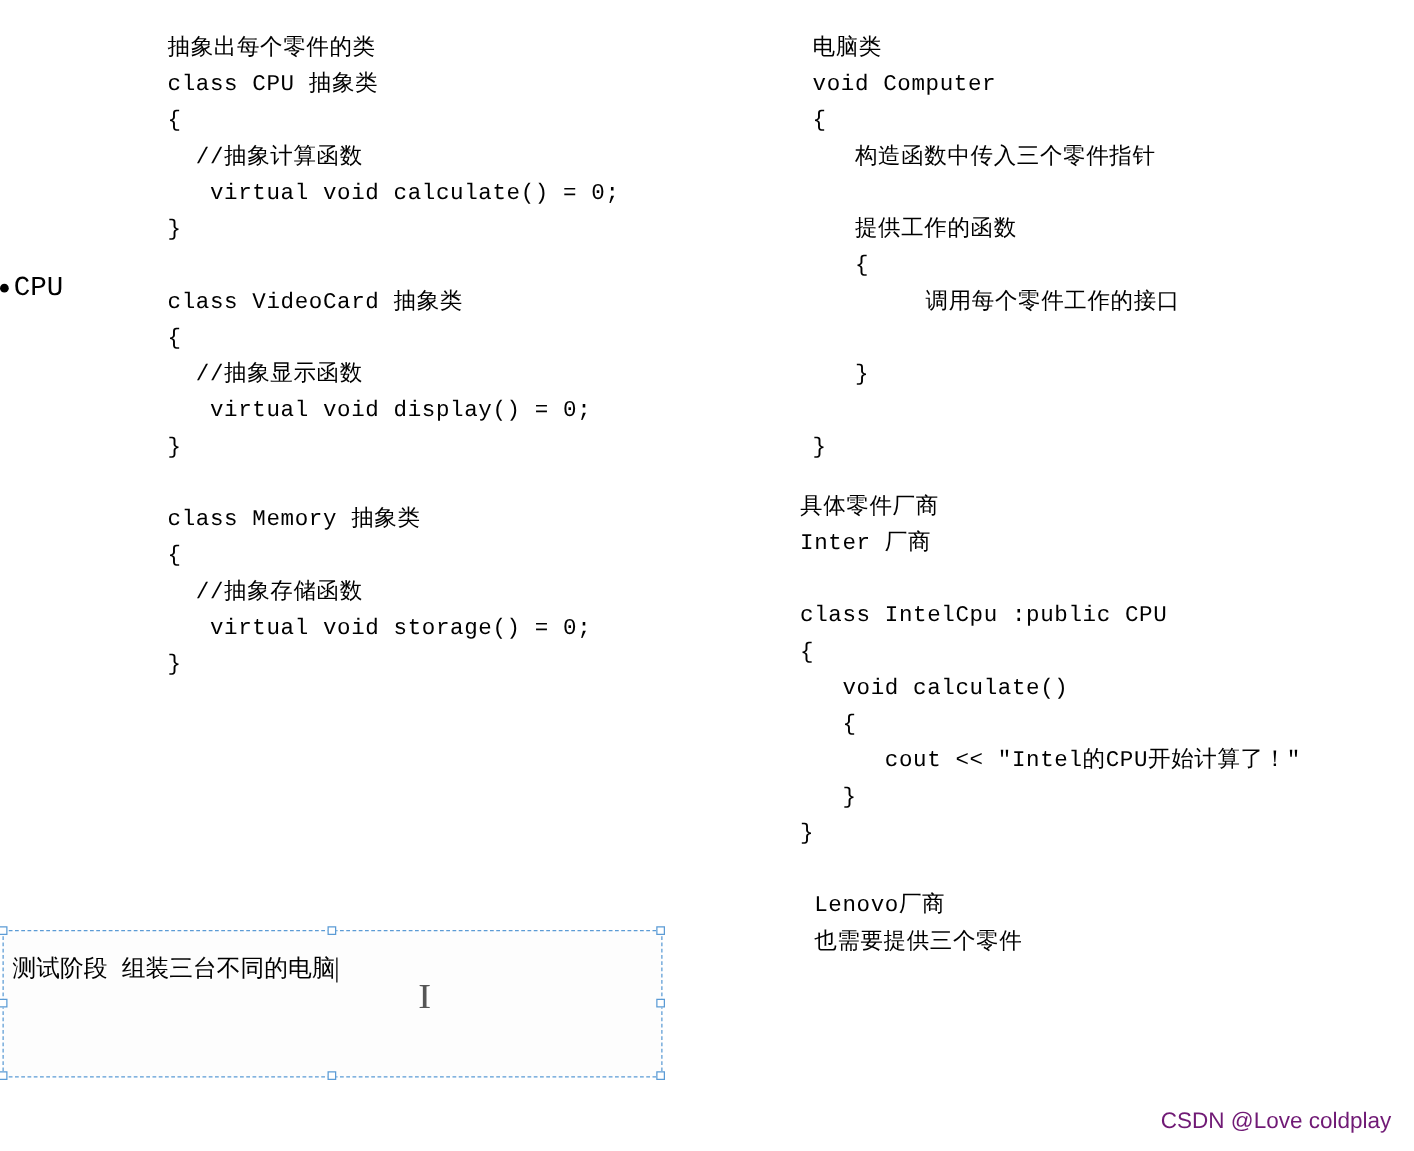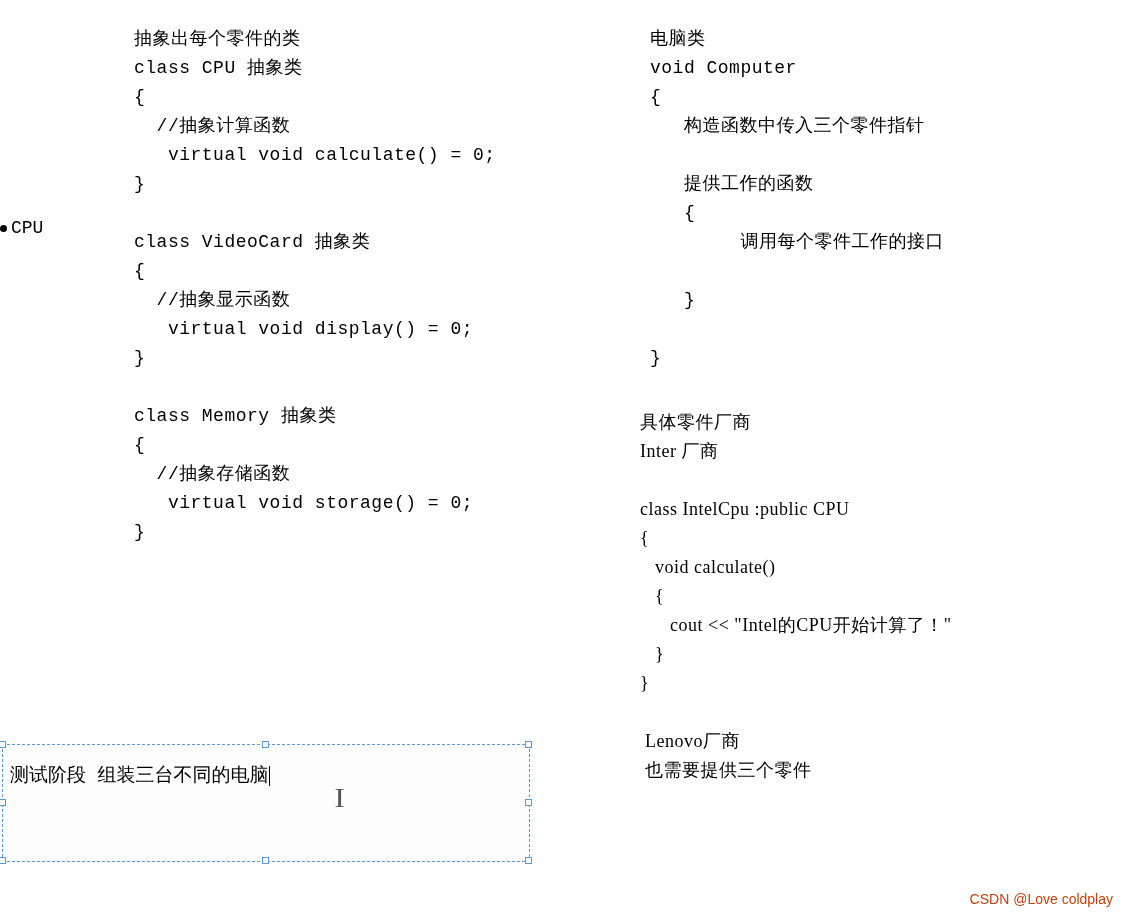--- a/index.html
+++ b/index.html
@@ -15,21 +15,21 @@
     overflow: hidden;
   }
   .code-block {
     position: absolute;
     white-space: pre;
     line-height: 29px;
     letter-spacing: 0.5px;
   }
   .bullet-label {
     position: absolute;
-    font-size: 18px;
+    font-size: 22px;
   }
   .bullet {
     display: inline-block;
     width: 7px;
     height: 7px;
     background: #000;
     border-radius: 50%;
     margin-right: 4px;
     vertical-align: middle;
   }
@@ -54,22 +54,22 @@
   }
   .text-cursor {
     position: absolute;
     font-size: 28px;
     color: #555;
     transform: scaleX(1.1);
     font-family: serif;
   }
   .watermark {
     position: absolute;
-    font-size: 14px;
-    color: #c2410c;
+    font-size: 18px;
+    color: #701a75;
     font-family: Arial, sans-serif;
   }
   .caret {
     display:inline-block;
     border-left: 1px solid #000;
     height: 20px;
     vertical-align: middle;
     margin-left:1px;
   }
 </style>
@@ -105,21 +105,21 @@
    构造函数中传入三个零件指针
 
    提供工作的函数
    {
         调用每个零件工作的接口
 
    }
 
 }</div>
 
-<div class="code-block" style="left:640px; top:408px;font-family:Liberation Serif, serif;">具体零件厂商
+<div class="code-block" style="left:640px; top:392px;">具体零件厂商
 Inter 厂商
 
 class IntelCpu :public CPU
 {
    void calculate()
    {
       cout &lt;&lt; "Intel的CPU开始计算了！"
    }
 }
 

